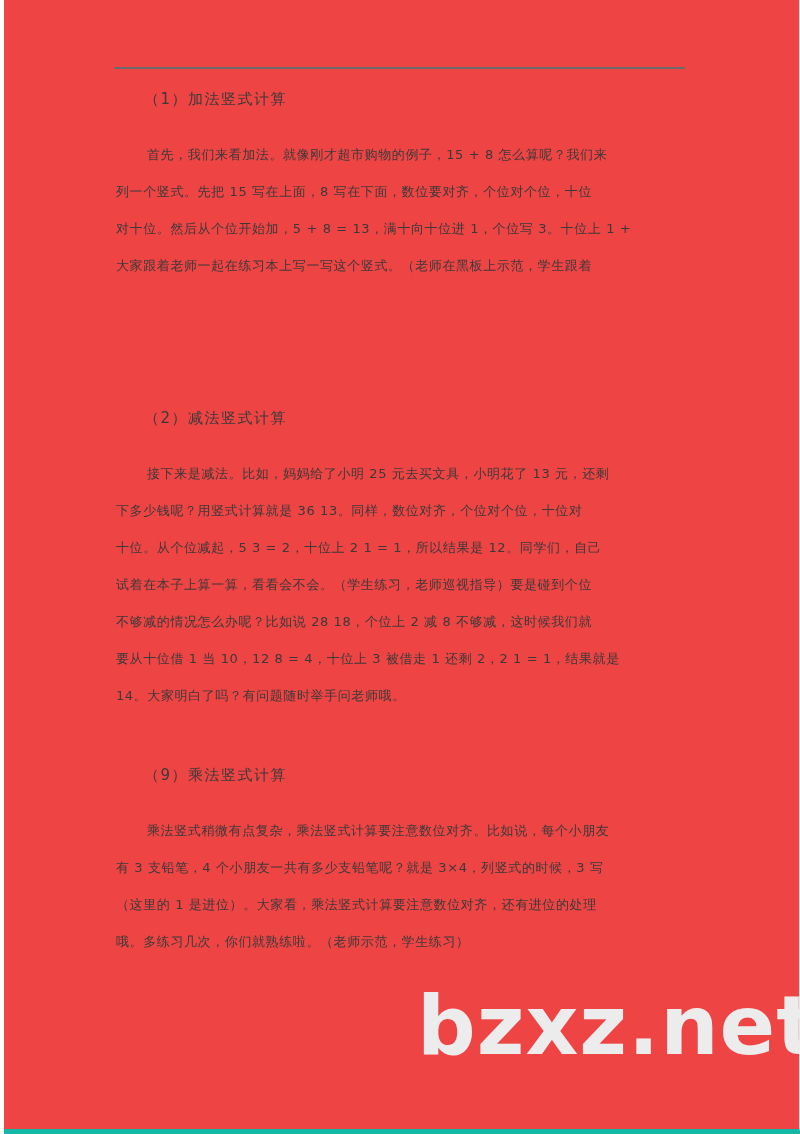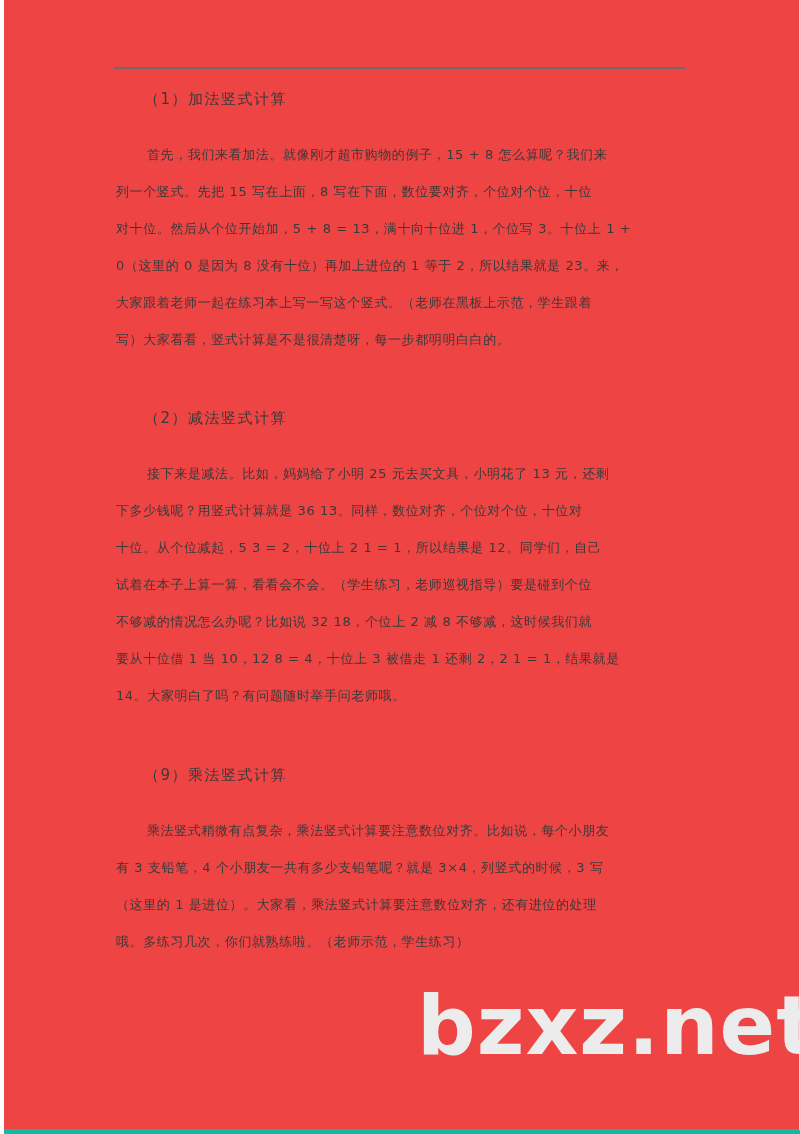--- a/index.html
+++ b/index.html
@@ -78,32 +78,30 @@
 <body>
 
 <div class="page">
   <div class="header-rule"></div>
 
   <div class="heading" style="top:90px;">（1）加法竖式计算</div>
   <div class="para" style="top:136px;">
     <span class="line first">首先，我们来看加法。就像刚才超市购物的例子，15 + 8 怎么算呢？我们来</span>
     <span class="line">列一个竖式。先把 15 写在上面，8 写在下面，数位要对齐，个位对个位，十位</span>
     <span class="line">对十位。然后从个位开始加，5 + 8 = 13，满十向十位进 1，个位写 3。十位上 1 +</span>
-    <span class="line">0（这里的 0 是因为 8 没有十位）再加上进位的 1 等于 2，所以结果就是 23。来，</span>
     <span class="line">大家跟着老师一起在练习本上写一写这个竖式。（老师在黑板上示范，学生跟着</span>
-    <span class="line">写）大家看看，竖式计算是不是很清楚呀，每一步都明明白白的。</span>
   </div>
 
   <div class="heading" style="top:409px;">（2）减法竖式计算</div>
   <div class="para" style="top:455px;">
     <span class="line first">接下来是减法。比如，妈妈给了小明 25 元去买文具，小明花了 13 元，还剩</span>
     <span class="line">下多少钱呢？用竖式计算就是 36   13。同样，数位对齐，个位对个位，十位对</span>
     <span class="line">十位。从个位减起，5   3 = 2，十位上 2   1 = 1，所以结果是 12。同学们，自己</span>
     <span class="line">试着在本子上算一算，看看会不会。（学生练习，老师巡视指导）要是碰到个位</span>
-    <span class="line">不够减的情况怎么办呢？比如说 32   18，个位上 2 减 8 不够减，这时候我们就</span>
+    <span class="line">不够减的情况怎么办呢？比如说 28   18，个位上 2 减 8 不够减，这时候我们就</span>
     <span class="line">要从十位借 1 当 10，12   8 = 4，十位上 3 被借走 1 还剩 2，2   1 = 1，结果就是</span>
     <span class="line">14。大家明白了吗？有问题随时举手问老师哦。</span>
   </div>
 
   <div class="heading" style="top:766px;">（9）乘法竖式计算</div>
   <div class="para" style="top:812px;">
     <span class="line first">乘法竖式稍微有点复杂，乘法竖式计算要注意数位对齐。比如说，每个小朋友</span>
     <span class="line">有 3 支铅笔，4 个小朋友一共有多少支铅笔呢？就是 3×4，列竖式的时候，3 写</span>
     <span class="line">（这里的 1 是进位）。大家看，乘法竖式计算要注意数位对齐，还有进位的处理</span>
     <span class="line">哦。多练习几次，你们就熟练啦。（老师示范，学生练习）</span>

